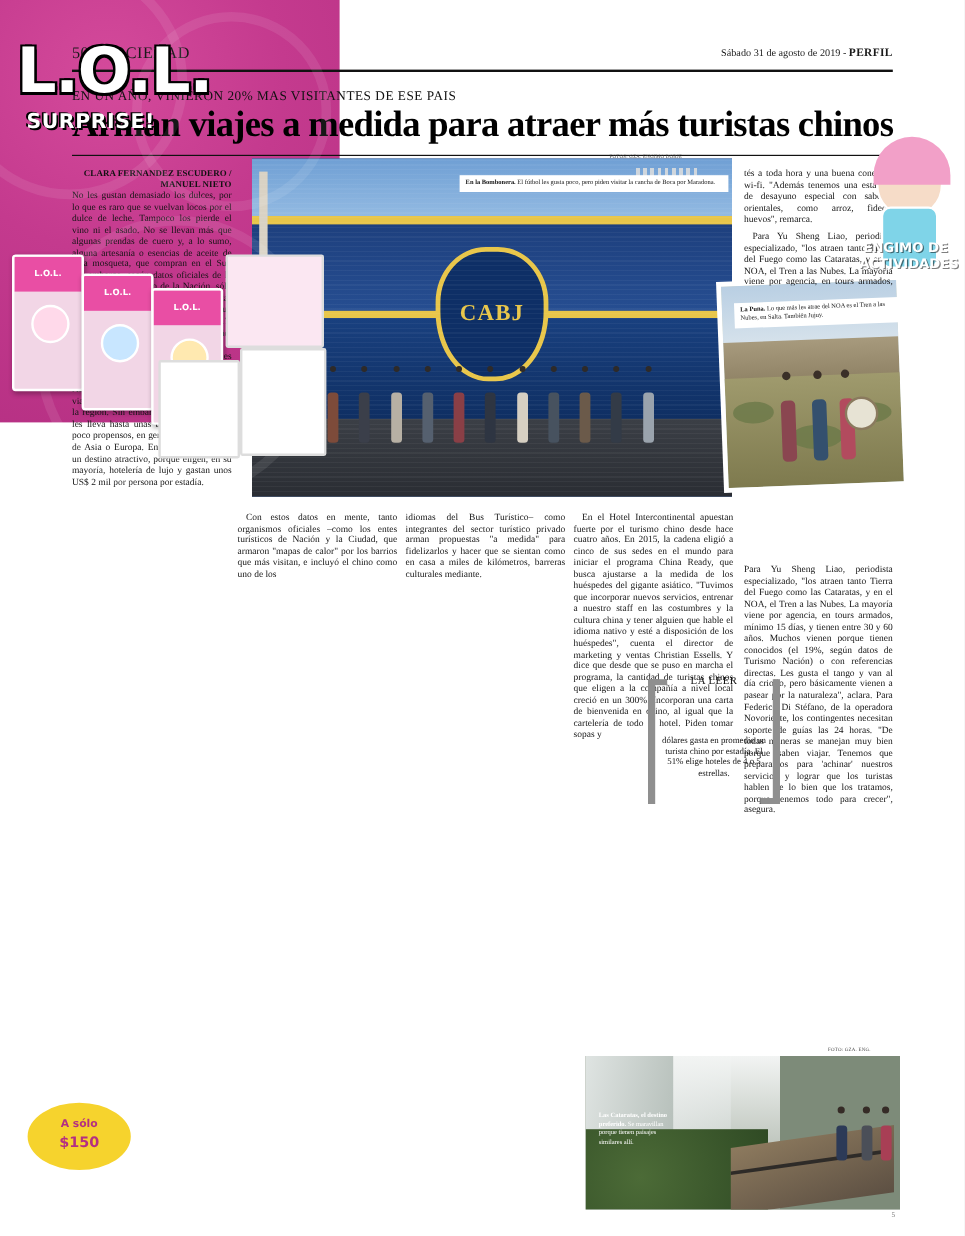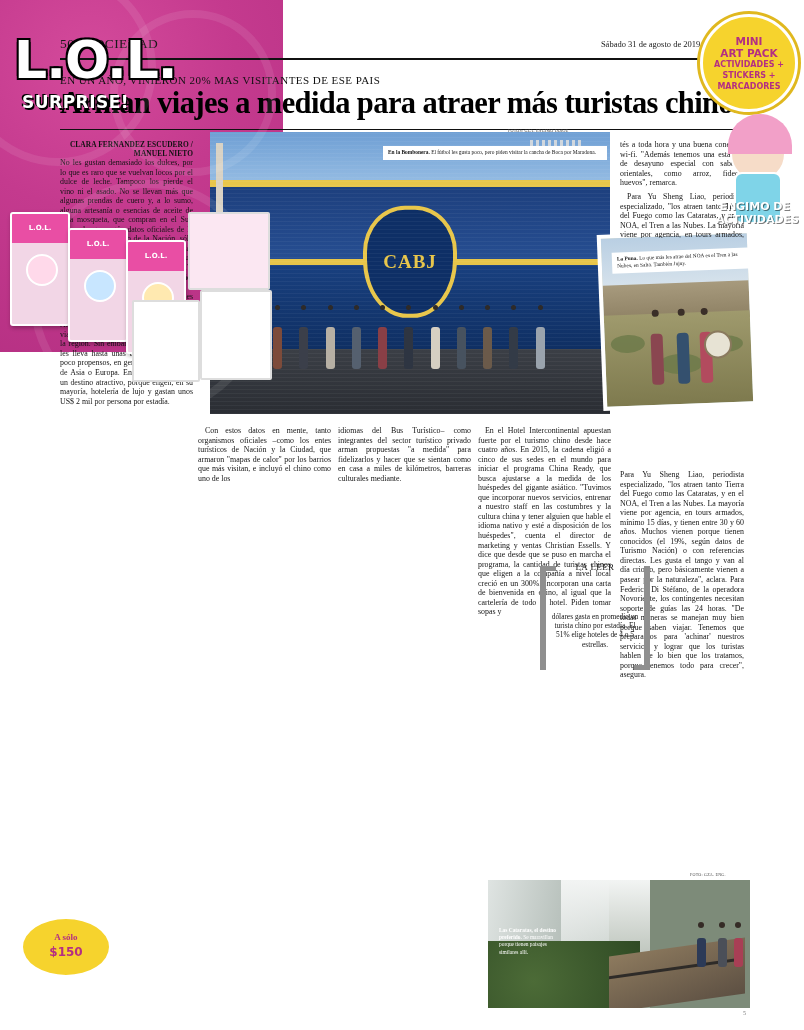--- a/index.html
+++ b/index.html
@@ -112,21 +112,21 @@
      background:#e94ea4;color:#fff;font-family:"DejaVu Sans",sans-serif;font-weight:bold;
      font-size:7px;display:flex;align-items:center;justify-content:center;}
   .lol-doll{position:absolute;border-radius:50%;}
   .lol-white{position:absolute;background:#fff;border:2px solid #ddd;border-radius:2px;}
   .lol-block{position:absolute;font-family:"DejaVu Sans",sans-serif;font-weight:bold;
      color:#fff;font-size:11px;line-height:13px;text-shadow:1px 1px 0 rgba(0,0,0,.5);}
   .lol-price{position:absolute;left:20px;bottom:52px;width:86px;height:56px;border-radius:50%;
      background:#f6d32d;border:3px solid #fff;display:flex;flex-direction:column;
      align-items:center;justify-content:center;color:#b42f82;
      font-family:"DejaVu Sans",sans-serif;font-weight:bold;}
-  .lol-price .s{font-size:9px;font-family:Liberation Serif, serif;}
+  .lol-price .s{font-size:9px;}
   .lol-price .p{font-size:12px;line-height:21px;}
   .lol-foot{position:absolute;left:0;bottom:0;width:100%;height:30px;
      background:#b42f82;color:#fff;font-family:"DejaVu Sans",sans-serif;font-weight:bold;
      font-size:12px;display:flex;align-items:center;justify-content:center;letter-spacing:.3px;}
 
   
   #photo-cataratas{left:488px;top:880px;width:262px;height:128px;background:#7d8b79;}
   .cat-falls{position:absolute;left:0;top:0;width:46%;height:100%;
      background:linear-gradient(100deg,#dfe4e2,#b9c2bd 55%,#98a69c);}
   .cat-mist{position:absolute;left:28%;top:0;width:34%;height:100%;
@@ -309,27 +309,20 @@
   </div>
 
   <div id="advert-lol">
     <div class="lol-swirl" style="left:-40px;top:-30px;width:180px;height:180px;"></div>
     <div class="lol-swirl" style="left:110px;top:10px;width:150px;height:150px;"></div>
     <div class="lol-swirl" style="left:30px;top:180px;width:220px;height:220px;"></div>
 
     <div class="lol-logo">L.O.L.</div>
     <div class="lol-sub">SURPRISE!</div>
 
-    <div class="lol-badge">
-      <div class="big">MINI</div>
-      <div class="big">ART PACK</div>
-      <div>ACTIVIDADES +</div>
-      <div>STICKERS +</div>
-      <div>MARCADORES</div>
-    </div>
 
 
     <div class="lol-doll" style="right:18px;top:126px;width:52px;height:52px;background:#f6dcc8;border:2px solid #fff;"></div>
     <div class="lol-doll" style="right:12px;top:114px;width:64px;height:40px;background:#f2a0c8;border-radius:32px 32px 0 0;"></div>
     <div class="lol-doll" style="right:22px;top:172px;width:44px;height:48px;background:#7fd4e8;border-radius:8px;border:2px solid #fff;"></div>
 
     <div class="lol-book" style="left:10px;top:212px;width:56px;height:110px;">
       <div class="bh">L.O.L.</div>
       <div class="lol-doll" style="left:14px;top:40px;width:28px;height:28px;background:#ffd9ea;border:2px solid #fff;"></div>
     </div>

